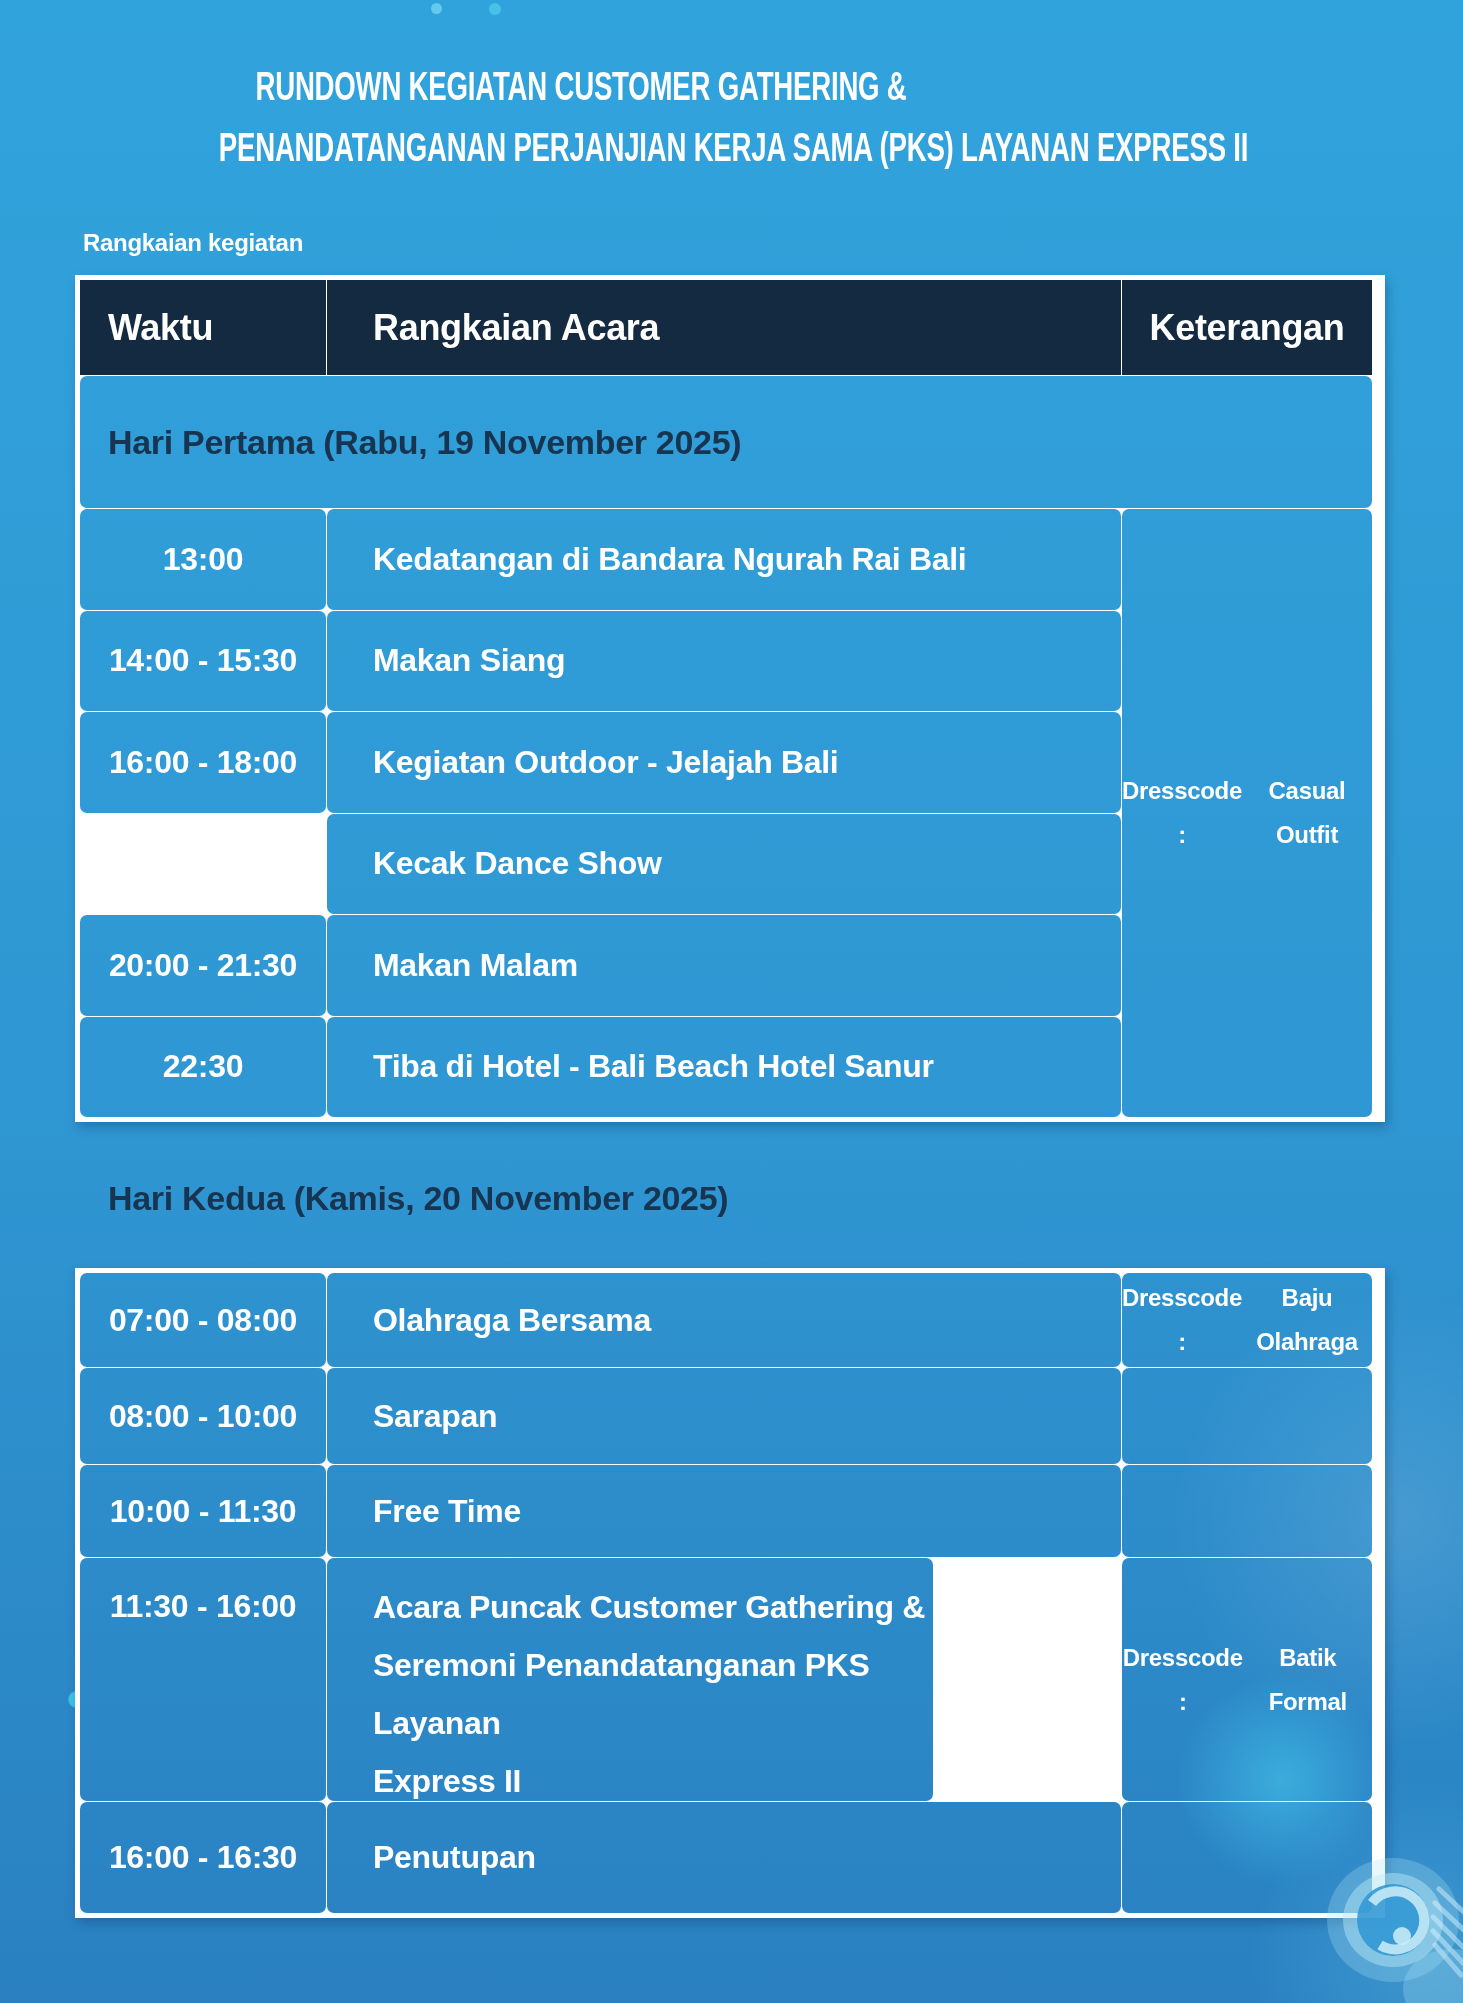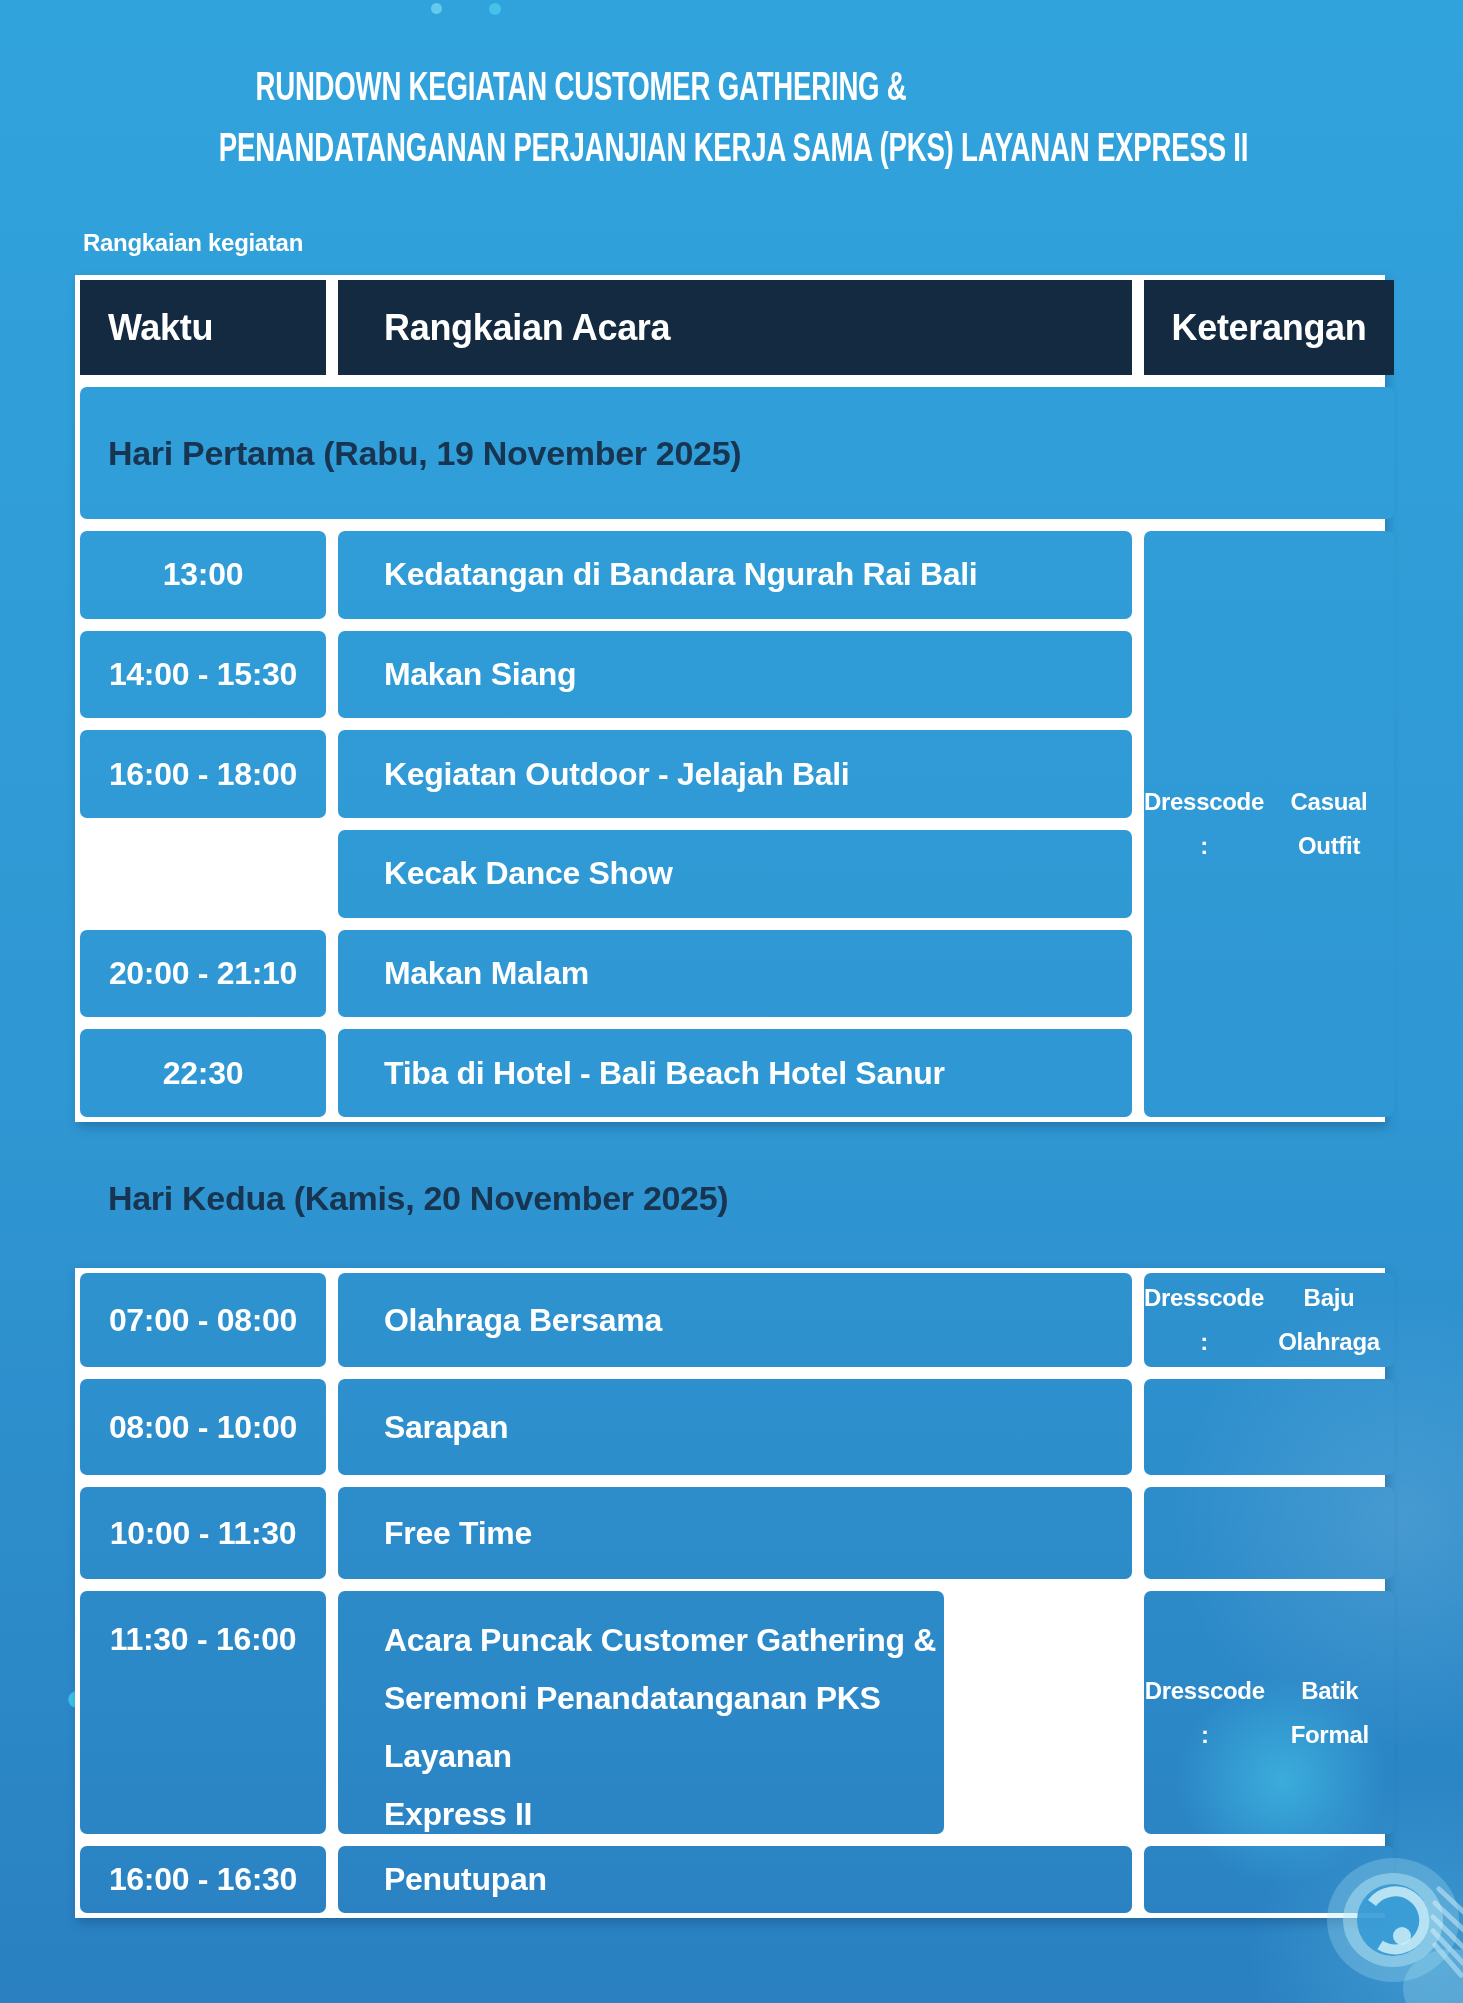--- a/index.html
+++ b/index.html
@@ -32,21 +32,21 @@
     position:absolute; left:83px; top:224px;
     color:#ffffff; font-weight:bold; font-size:24px; line-height:38px;
   }
   .day2-header {
     position:absolute; left:108px; top:1180px;
     color:#173450; font-weight:bold; font-size:34px; line-height:36px;
   }
   .tbl {
     position:absolute; left:75px; width:1310px; box-sizing:border-box;
     display:grid; grid-template-columns:246px 794px 250px;
-    gap:12px; padding:5px; background:#ffffff;
+    gap:1px; padding:5px; background:#ffffff;
     box-shadow:3px 5px 10px rgba(10,45,85,.30);
   }
   .tbl1 { top:275px; height:847px; grid-template-rows:95px 132px repeat(6,1fr); }
   .tbl2 { top:1268px; height:650px; grid-template-rows:94px 96px 92px 243px 1fr; }
   .cell { display:flex; align-items:center; color:#ffffff; font-weight:bold; font-size:32px; }
   .hdr  { background:#142a41; font-size:36px; }
   .pad-l { padding-left:28px; }
   .event { padding-left:46px; }
   .timec { justify-content:center; text-align:center; }
   .notec { justify-content:center; text-align:center; line-height:44px; font-size:24px; flex-direction:row; }
@@ -92,21 +92,21 @@
   <div class="cell sky event" style="grid-area:3/2">Kedatangan di Bandara Ngurah Rai Bali</div>
 
   <div class="cell sky timec" style="grid-area:4/1">14:00 - 15:30</div>
   <div class="cell sky event" style="grid-area:4/2">Makan Siang</div>
 
   <div class="cell sky timec" style="grid-area:5/1">16:00 - 18:00</div>
   <div class="cell sky event" style="grid-area:5/2">Kegiatan Outdoor - Jelajah Bali</div>
 
   <div class="cell sky event" style="grid-area:6/2">Kecak Dance Show</div>
 
-  <div class="cell sky timec" style="grid-area:7/1">20:00 - 21:10</div>
+  <div class="cell sky timec" style="grid-area:7/1">20:00 - 21:30</div>
   <div class="cell sky event" style="grid-area:7/2">Makan Malam</div>
 
   <div class="cell sky timec" style="grid-area:8/1">22:30</div>
   <div class="cell sky event" style="grid-area:8/2">Tiba di Hotel - Bali Beach Hotel Sanur</div>
 </div>
 
 <div class="day2-header">Hari Kedua (Kamis, 20 November 2025)</div>
 
 <div class="tbl tbl2">
   <div class="cell sky timec" style="grid-area:1/1">07:00 - 08:00</div>

